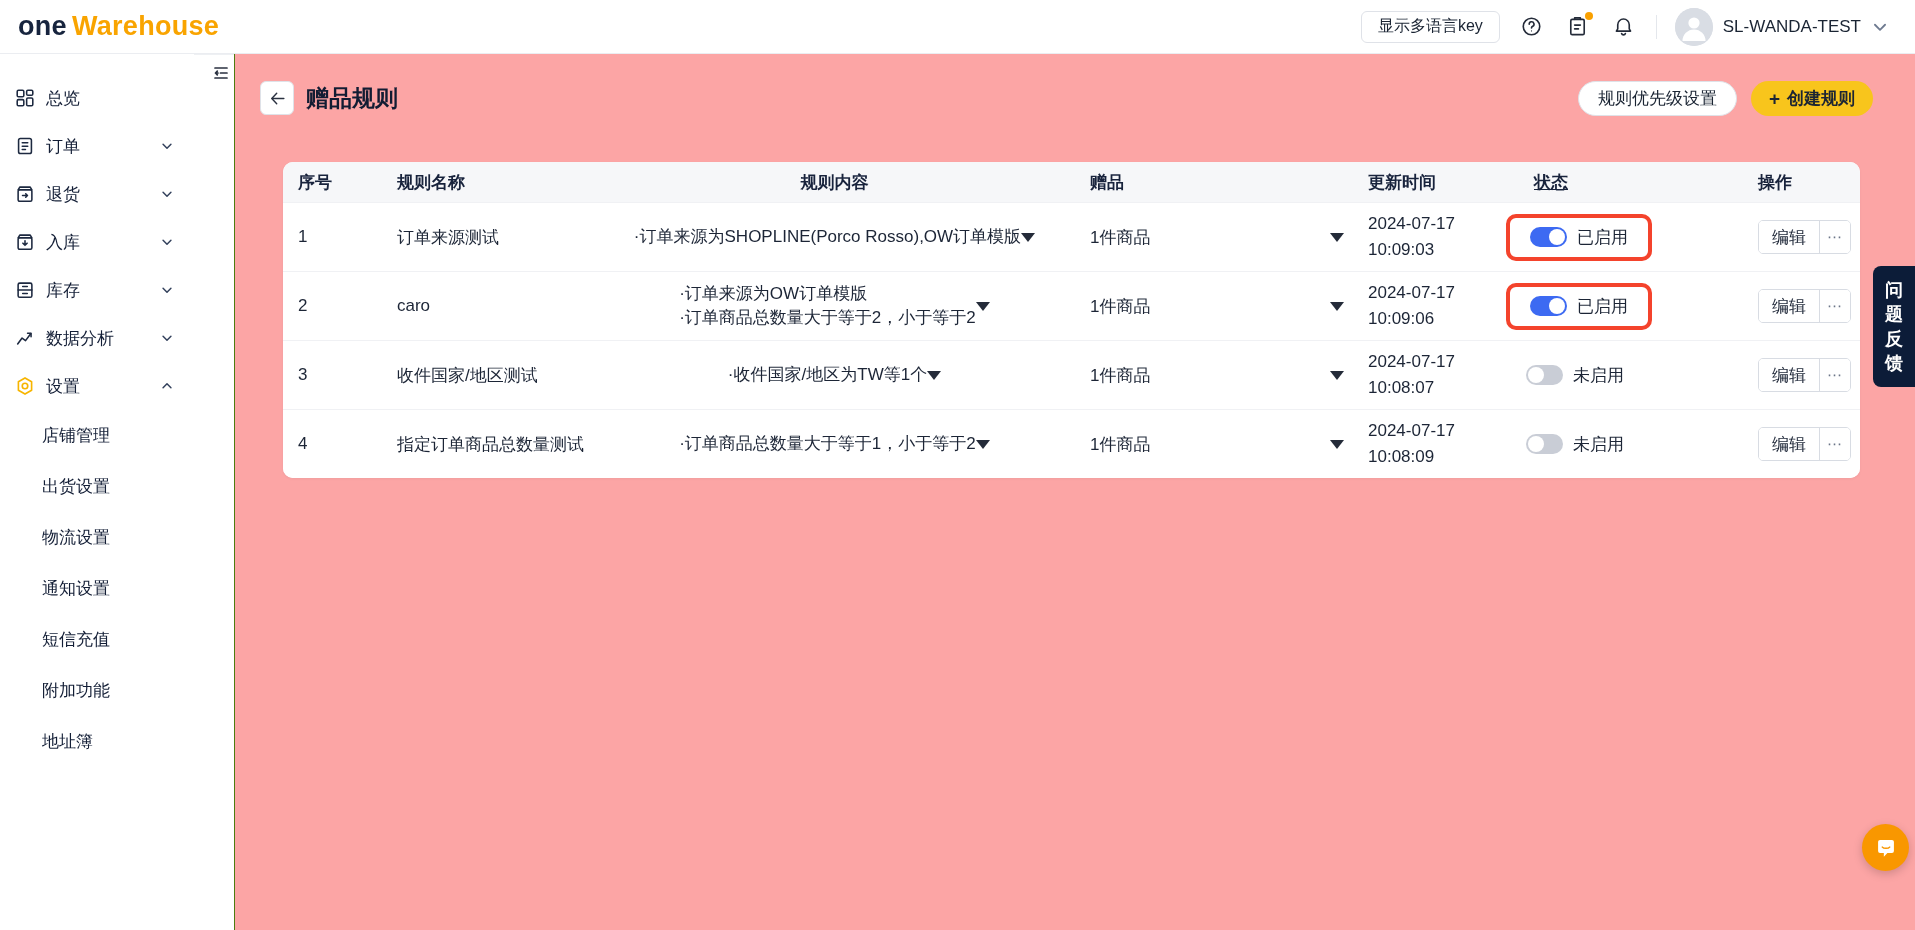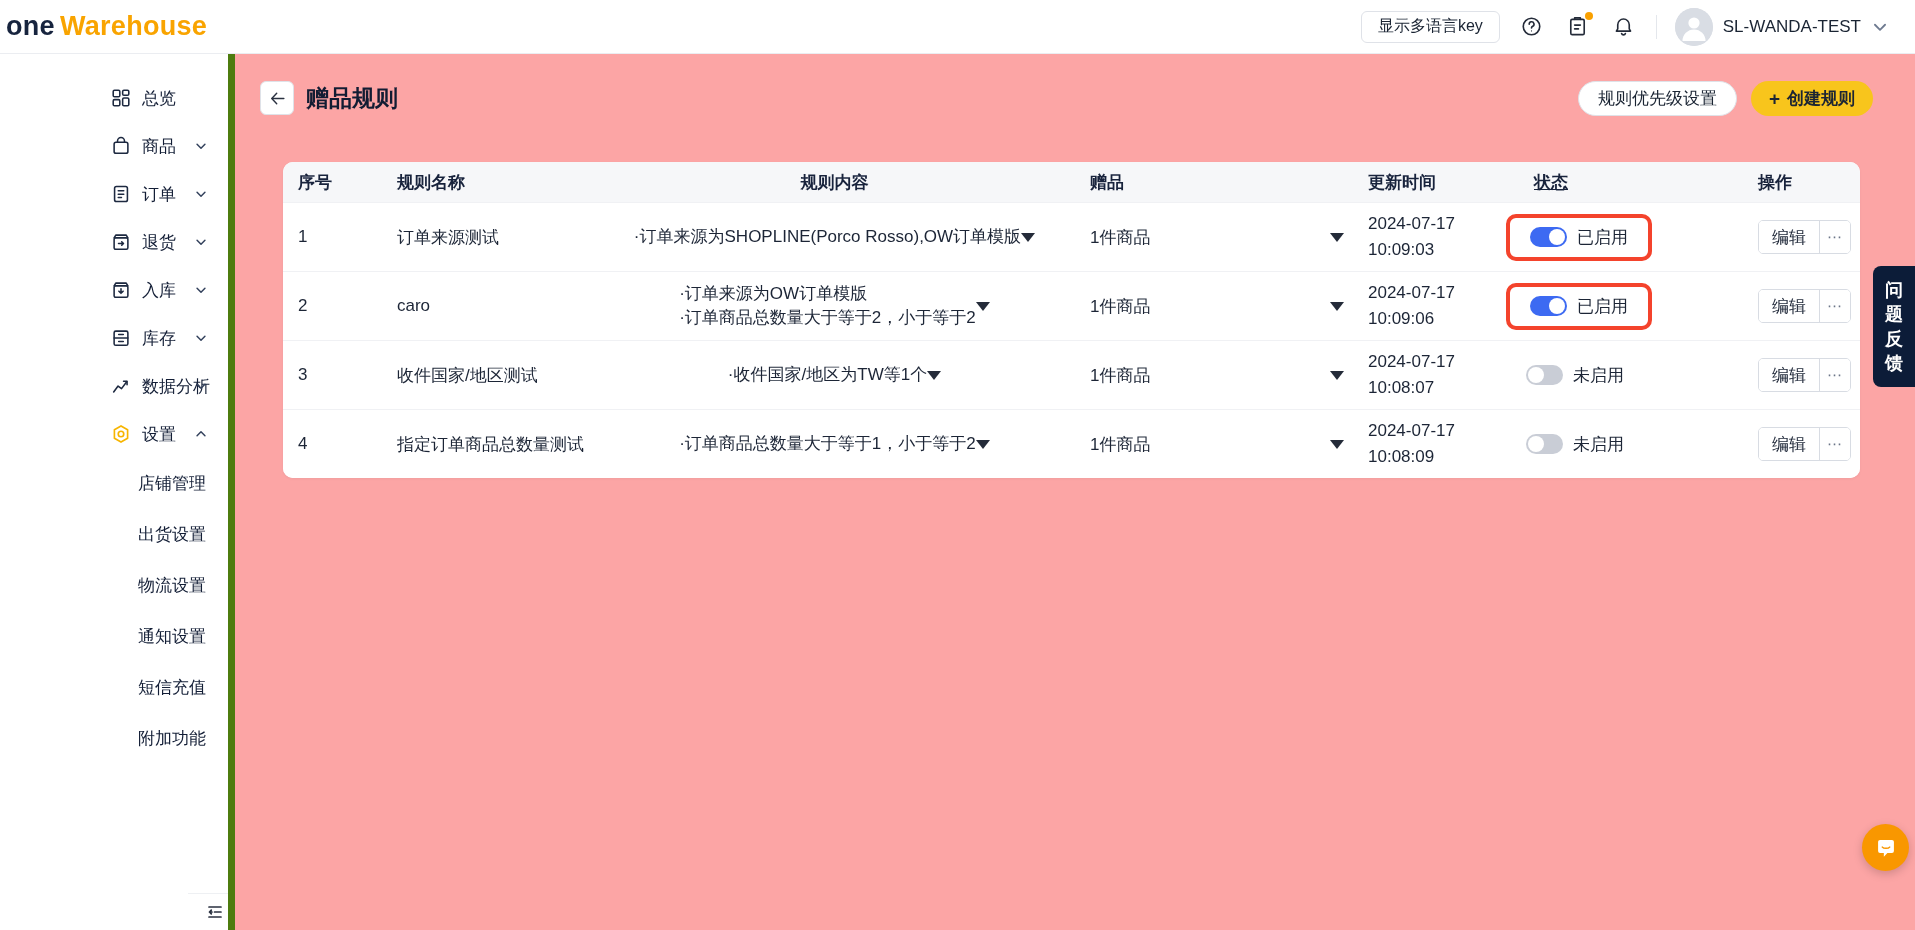--- a/index.html
+++ b/index.html
@@ -6,37 +6,37 @@
   html,body { width:1915px; height:930px; overflow:hidden; }
   body {
     position:relative; background:#eef0f4; color:#121c33;
     font-family:"Liberation Sans","DejaVu Sans",sans-serif;
   }
   svg { display:block; }
 
   
   .topbar{position:absolute;top:0;left:0;width:1915px;height:54px;background:#fff;
     border-bottom:1px solid #ebedf1;display:flex;align-items:center;justify-content:space-between;
-    padding:0 26px 0 6px;z-index:6;gap:48px;}
+    padding:0 26px 0 18px;z-index:6;gap:48px;}
   .logo{display:flex;align-items:baseline;font-weight:800;font-size:27px;letter-spacing:.3px;}
   .logo .one{color:#17243e;}
   .logo .wh{color:#f9a400;margin-left:5px;}
   .topbar-right{display:flex;align-items:center;gap:18px;}
   .lang-btn{height:32px;padding:0 16px;border:1px solid #dfe2e8;border-radius:6px;background:#fff;
     font-size:16px;color:#1a2433;display:flex;align-items:center;cursor:pointer;}
   .icon-btn{width:28px;height:28px;position:relative;display:flex;align-items:center;justify-content:center;cursor:pointer;}
   .badge-dot{position:absolute;top:-1px;right:-1px;width:8px;height:8px;border-radius:50%;background:#f9a000;}
   .v-divider{width:1px;height:24px;background:#e4e7ec;}
   .user{display:flex;align-items:center;gap:10px;cursor:pointer;}
   .avatar{width:38px;height:38px;border-radius:50%;background:#d9dde4;overflow:hidden;}
   .username{font-size:17px;color:#1a2433;}
 
   
   .sidebar{position:absolute;top:54px;left:0;width:235px;bottom:0;background:#fff;
-    border-right:7px solid #4d7c0f;display:flex;flex-direction:column;z-index:5;align-items:flex-end;}
+    border-right:1px solid #4d7c0f;display:flex;flex-direction:row;z-index:5;}
   .nav{padding-top:20px;flex:1;overflow:hidden;}
   .nav-item{height:48px;display:flex;align-items:center;padding:0 18px 0 14px;position:relative;
     font-size:17px;font-weight:500;color:#131e36;cursor:pointer;}
   .nav-item .nav-ic{width:22px;height:22px;margin-right:10px;flex:none;}
   .nav-item .chev{position:absolute;right:20px;top:50%;transform:translateY(-50%);}
   .sub-item{height:51px;display:flex;align-items:center;padding-left:42px;font-size:17px;
     font-weight:500;color:#131e36;cursor:pointer;}
   .sidebar-footer{height:37px;border-top:1px solid #eef0f3;display:flex;align-items:center;padding-left:14px;}
   .collapse-btn{width:26px;height:26px;display:flex;align-items:center;justify-content:center;cursor:pointer;}
 
@@ -151,30 +151,20 @@
     <div class="nav-item">
       <svg class="nav-ic" viewBox="0 0 24 24" fill="none" stroke="#1d2940" stroke-width="1.7" stroke-linejoin="round">
         <rect x="3.5" y="3.5" width="7.2" height="7.2" rx="1.4"></rect>
           <rect x="13.8" y="3.5" width="6.7" height="5.4" rx="1.4"></rect>
         <rect x="3.5" y="13.8" width="7.2" height="6.7" rx="1.4"></rect>
           <rect x="13.8" y="11.9" width="6.7" height="8.6" rx="1.4"></rect>
       </svg>
       <span>总览</span>
     </div>
     <div class="nav-item">
-      <svg class="nav-ic" viewBox="0 0 24 24" fill="none" stroke="#1d2940" stroke-width="1.7" stroke-linejoin="round">
-        <path d="M8.2 8V6.6a3.8 3.8 0 0 1 7.6 0V8"></path>
-          <rect x="4.5" y="8" width="15" height="12" rx="2"></rect>
-      </svg>
-      <span>商品</span>
-      <svg class="chev" width="14" height="14" viewBox="0 0 16 16" fill="none" stroke="#33415c" stroke-width="1.7" stroke-linecap="round" stroke-linejoin="round">
-          <path d="M3.5 6l4.5 4.5L12.5 6"></path>
-        </svg>
-    </div>
-    <div class="nav-item">
       <svg class="nav-ic" viewBox="0 0 24 24" fill="none" stroke="#1d2940" stroke-width="1.7" stroke-linecap="round" stroke-linejoin="round">
         <rect x="5" y="3.8" width="14" height="16.4" rx="2"></rect>
           <path d="M9 8.5h6M9 12.2h6M9 15.9h3.5"></path>
       </svg>
       <span>订单</span>
       <svg class="chev" width="14" height="14" viewBox="0 0 16 16" fill="none" stroke="#33415c" stroke-width="1.7" stroke-linecap="round" stroke-linejoin="round">
           <path d="M3.5 6l4.5 4.5L12.5 6"></path>
         </svg>
     </div>
     <div class="nav-item">
@@ -240,20 +230,23 @@
       <span>物流设置</span>
     </div>
     <div class="sub-item">
       <span>通知设置</span>
     </div>
     <div class="sub-item">
       <span>短信充值</span>
     </div>
     <div class="sub-item">
       <span>附加功能</span>
+    </div>
+    <div class="sub-item">
+      <span>地址簿</span>
     </div>
   </div>
   <div class="sidebar-footer">
     <span class="collapse-btn">
       <svg width="20" height="20" viewBox="0 0 20 20" fill="none" stroke="#2a3140" stroke-width="1.7" stroke-linecap="round" stroke-linejoin="round">
         <path d="M4 5h12M9.5 10H16M4 15h12"></path>
           <path d="M7 10H4.5m0 0l1.8-1.8M4.5 10l1.8 1.8"></path>
       </svg>
     </span>
   </div>

